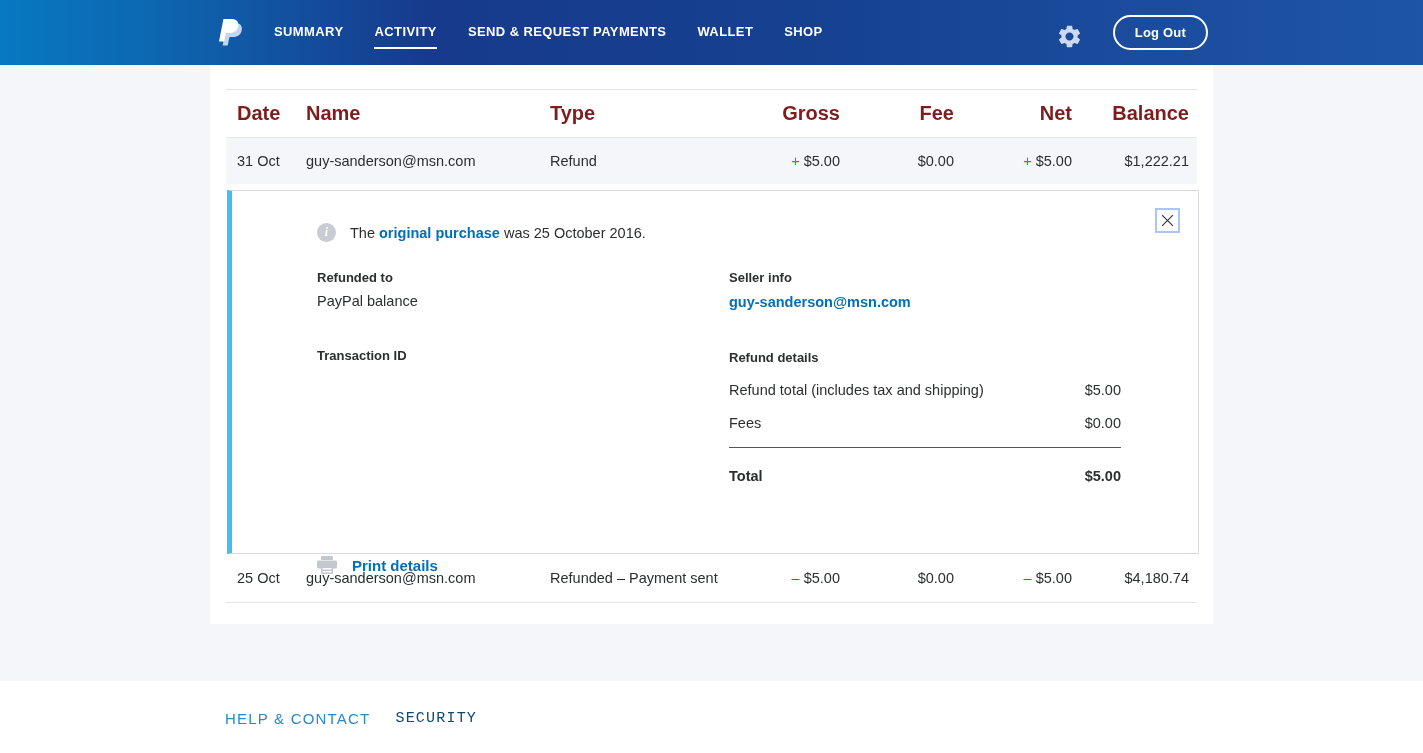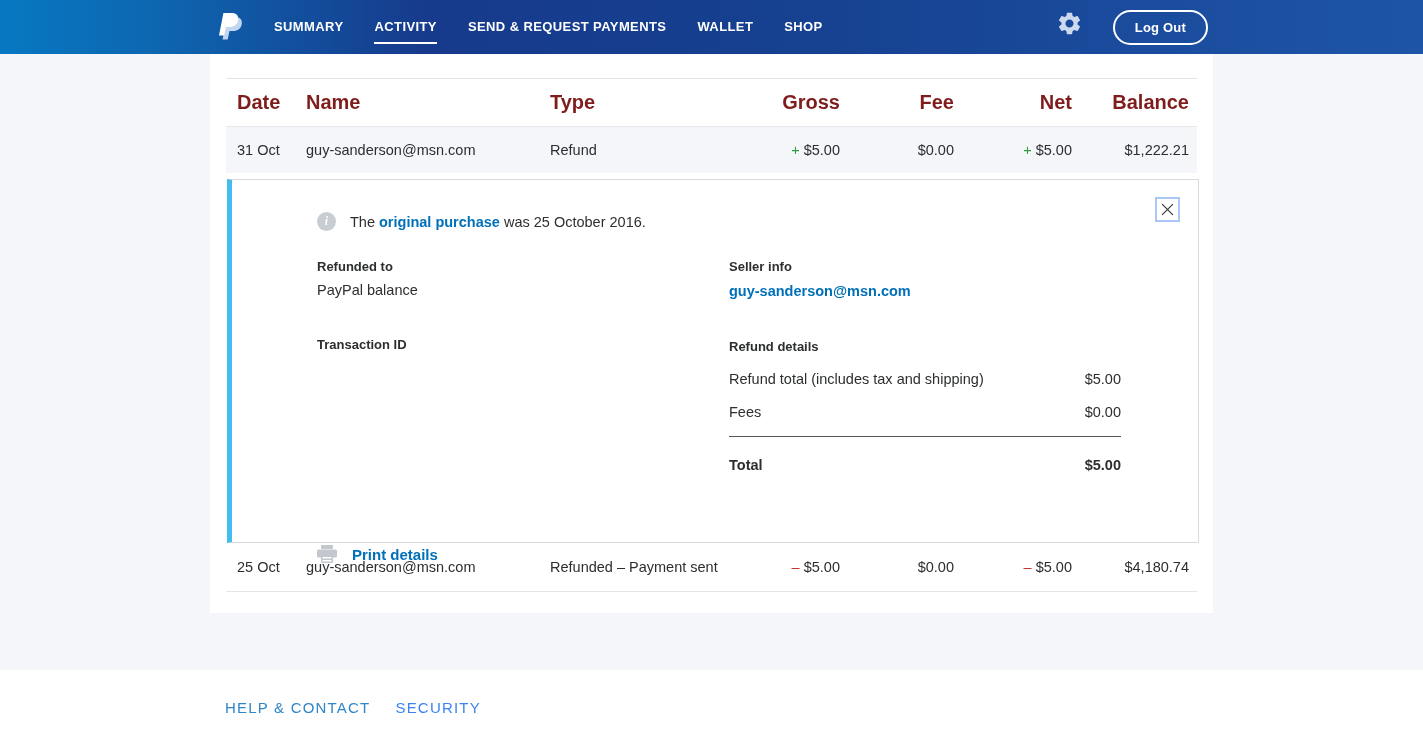--- a/index.html
+++ b/index.html
@@ -1,29 +1,29 @@
 <!DOCTYPE html>
 <html><head>
 <meta charset="utf-8">
 <style>
   * { margin:0; padding:0; box-sizing:border-box; }
   html,body { width:1423px; height:753px; overflow:hidden;
     font-family:"Liberation Sans","DejaVu Sans",sans-serif; background:#ffffff; color:#2c2e2f; }
 
   
-  .navbar { height:54px; width:100%; display:flex; align-items:center;
+  .navbar { height:65px; width:100%; display:flex; align-items:center;
     background:linear-gradient(90deg,#0878c2 0%,#0d68b2 10%,#173a8c 30%,#164090 55%,#1e55a7 100%);
     padding-left:218px; padding-right:215px; }
   .pp-logo { width:26px; height:32px; margin-right:30px; flex:0 0 auto; }
   .nav-links { display:flex; align-items:center; gap:31px; }
   .nav-item { color:#ffffff; font-size:13px; font-weight:700; letter-spacing:.4px;
     text-decoration:none; position:relative; padding:10px 0 12px; cursor:pointer; }
   .nav-item.active::after { content:""; position:absolute; left:0; right:0; bottom:2px;
     height:2px; background:#ffffff; }
-  .nav-right { margin-left:auto; display:flex; align-items:flex-start; gap:30px; }
+  .nav-right { margin-left:auto; display:flex; align-items:flex-end; gap:30px; }
   .gear { width:27px; height:27px; cursor:pointer; }
   .logout-btn { color:#ffffff; font-size:13px; font-weight:700; background:transparent;
     border:2px solid #ffffff; border-radius:18px; padding:8px 20px; cursor:pointer;
     font-family:inherit; letter-spacing:.2px; }
 
   
   .page-bg { background:#f4f6f9; min-height:616px; }
   .content-card { width:1003px; margin:0 auto; margin-left:210px; background:#ffffff;
     min-height:559px; padding:0 16px; overflow:hidden; }
 
@@ -63,21 +63,21 @@
   .total-line { display:flex; justify-content:space-between; font-size:14.5px; font-weight:700;
     margin-top:20px; }
   .print-row { display:flex; align-items:flex-end; gap:15px; margin-top:72px; cursor:pointer; }
   .print-label { color:#0070ba; font-weight:700; font-size:15px; }
 
   
   .footer { background:#ffffff; height:66px; padding-left:225px; padding-top:29px;
     display:flex; gap:25px; align-items:flex-start; }
   .footer-link { font-size:15px; letter-spacing:1.2px; text-decoration:none; cursor:pointer; }
   .footer-link.blue { color:#2e86c9; }
-  .footer-link.gray { color:#3b82f6; }
+  .footer-link.gray { color:#0c4a6e;font-family:Liberation Mono, monospace; }
 </style>
 </head>
 <body>
 
 <header class="navbar">
   <svg class="pp-logo" viewBox="0 0 26 32">
     <path fill="#c3d6ef" d="M9 6h8.2c4.6 0 7.2 2.5 6.6 6.7-.7 4.8-4 7.3-8.9 7.3h-3.4l-1.8 8.5H4.6z"></path>
     <path fill="#ffffff" d="M5.4 2h8.2c4.6 0 7.2 2.5 6.6 6.7-.7 4.8-4 7.3-8.9 7.3H7.9l-1.8 8.5H1z"></path>
   </svg>
   <nav class="nav-links">

